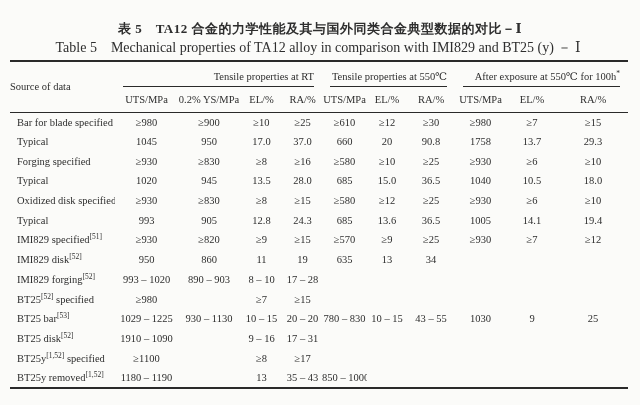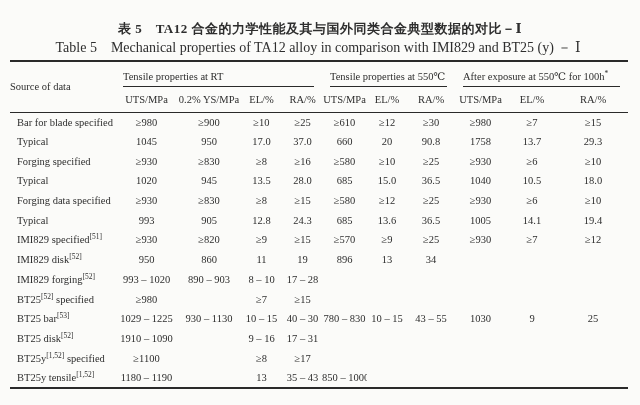--- a/index.html
+++ b/index.html
@@ -50,21 +50,21 @@
   }
   th.group {
     vertical-align: bottom;
     height: 26px;
     padding-bottom: 0;
   }
   .group-inner {
     margin: 0 8px;
     padding-bottom: 4px;
     border-bottom: 1.2px solid #2a2a2a;
-    text-align: left;
+    text-align: right;
   }
   tr.cols-row th {
     height: 25px;
     text-align: center;
     vertical-align: middle;
     border-bottom: 1.5px solid #2a2a2a;
   }
   tbody td {
     height: 19.7px;
     text-align: center;
@@ -178,21 +178,21 @@
     <td>13.5</td>
     <td>28.0</td>
     <td>685</td>
     <td>15.0</td>
     <td>36.5</td>
     <td>1040</td>
     <td>10.5</td>
     <td>18.0</td>
   </tr>
         <tr>
-    <td class="source"><span>Forging data specified</span><sup></sup><span></span></td>
+    <td class="source"><span>Oxidized disk specified</span><sup></sup><span></span></td>
     <td>≥930</td>
     <td>≥830</td>
     <td>≥8</td>
     <td>≥15</td>
     <td>≥580</td>
     <td>≥12</td>
     <td>≥25</td>
     <td>≥930</td>
     <td>≥6</td>
     <td>≥10</td>
@@ -222,21 +222,21 @@
     <td>≥930</td>
     <td>≥7</td>
     <td>≥12</td>
   </tr>
         <tr>
     <td class="source"><span>IMI829 disk</span><sup>[52]</sup><span></span></td>
     <td>950</td>
     <td>860</td>
     <td>11</td>
     <td>19</td>
-    <td>896</td>
+    <td>635</td>
     <td>13</td>
     <td>34</td>
     <td></td>
     <td></td>
     <td></td>
   </tr>
         <tr>
     <td class="source"><span>IMI829 forging</span><sup>[52]</sup><span></span></td>
     <td>993 – 1020</td>
     <td>890 – 903</td>
@@ -260,21 +260,21 @@
     <td></td>
     <td></td>
     <td></td>
     <td></td>
   </tr>
         <tr>
     <td class="source"><span>BT25 bar</span><sup>[53]</sup><span></span></td>
     <td>1029 – 1225</td>
     <td>930 – 1130</td>
     <td>10 – 15</td>
-    <td>40 – 30</td>
+    <td>20 – 20</td>
     <td>780 – 830</td>
     <td>10 – 15</td>
     <td>43 – 55</td>
     <td>1030</td>
     <td>9</td>
     <td>25</td>
   </tr>
         <tr>
     <td class="source"><span>BT25 disk</span><sup>[52]</sup><span></span></td>
     <td>1910 – 1090</td>
@@ -295,21 +295,21 @@
     <td>≥8</td>
     <td>≥17</td>
     <td></td>
     <td></td>
     <td></td>
     <td></td>
     <td></td>
     <td></td>
   </tr>
         <tr>
-    <td class="source"><span>BT25y tensile</span><sup>[1,52]</sup><span></span></td>
+    <td class="source"><span>BT25y removed</span><sup>[1,52]</sup><span></span></td>
     <td>1180 – 1190</td>
     <td></td>
     <td>13</td>
     <td>35 – 43</td>
     <td>850 – 1000</td>
     <td></td>
     <td></td>
     <td></td>
     <td></td>
     <td></td>

